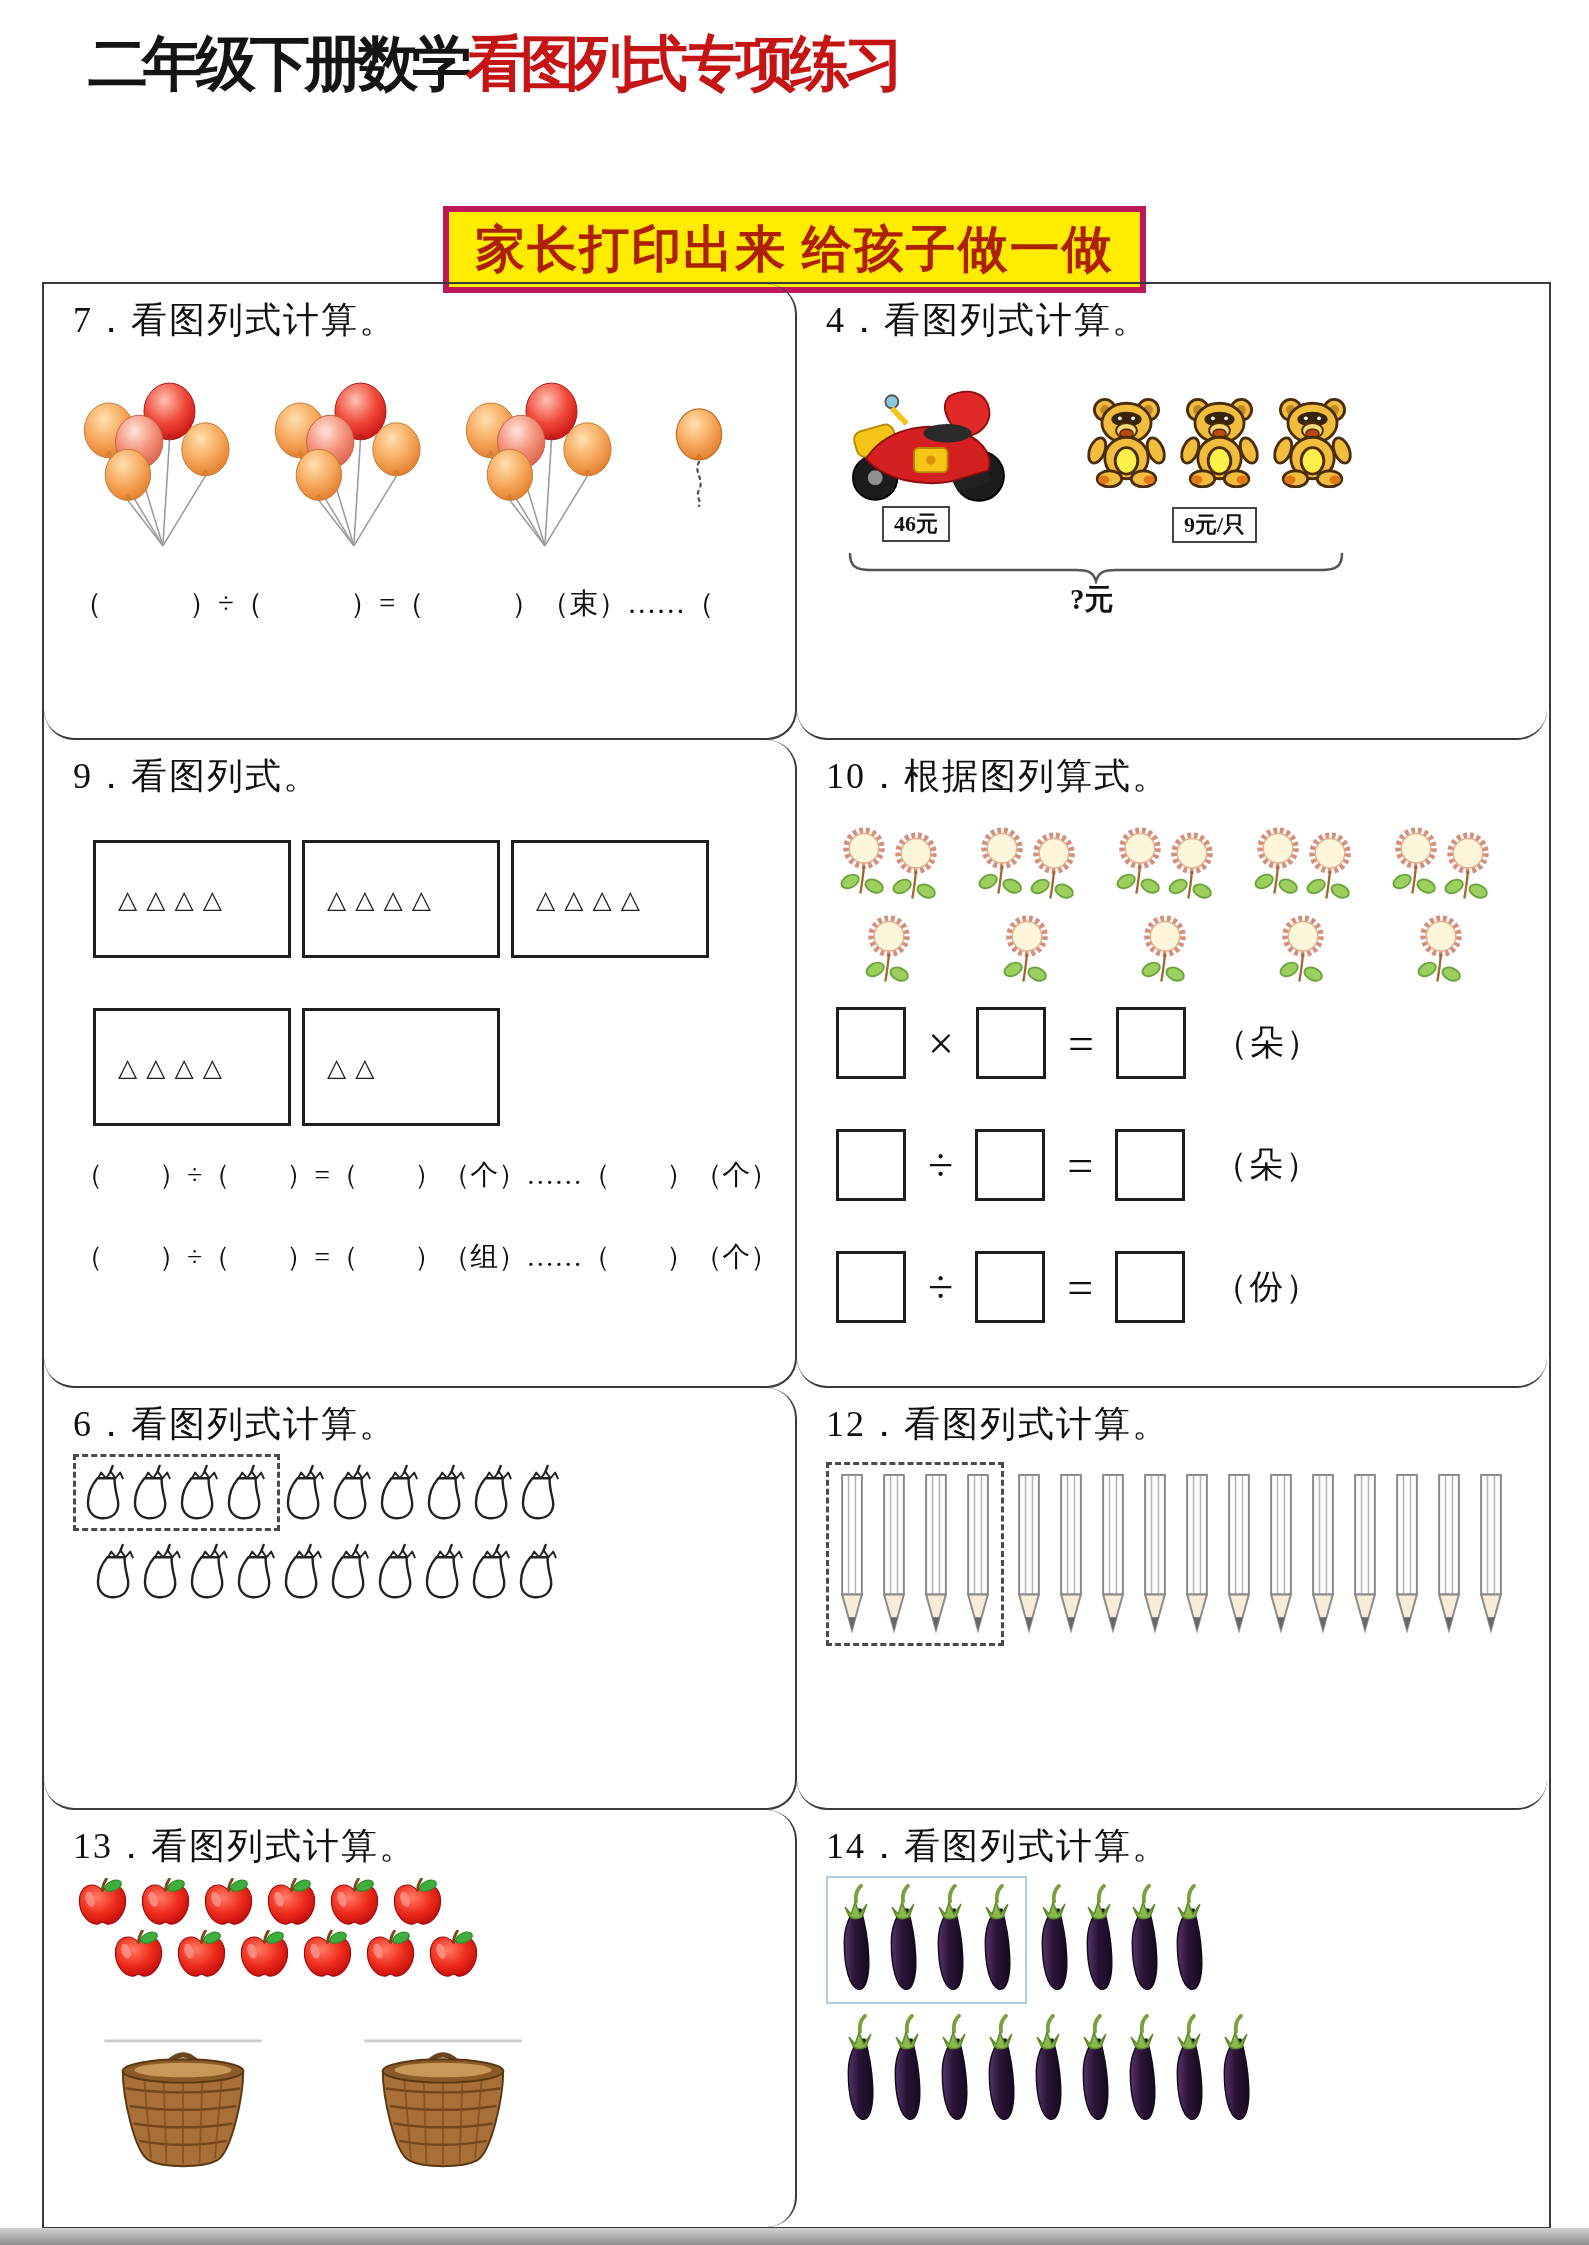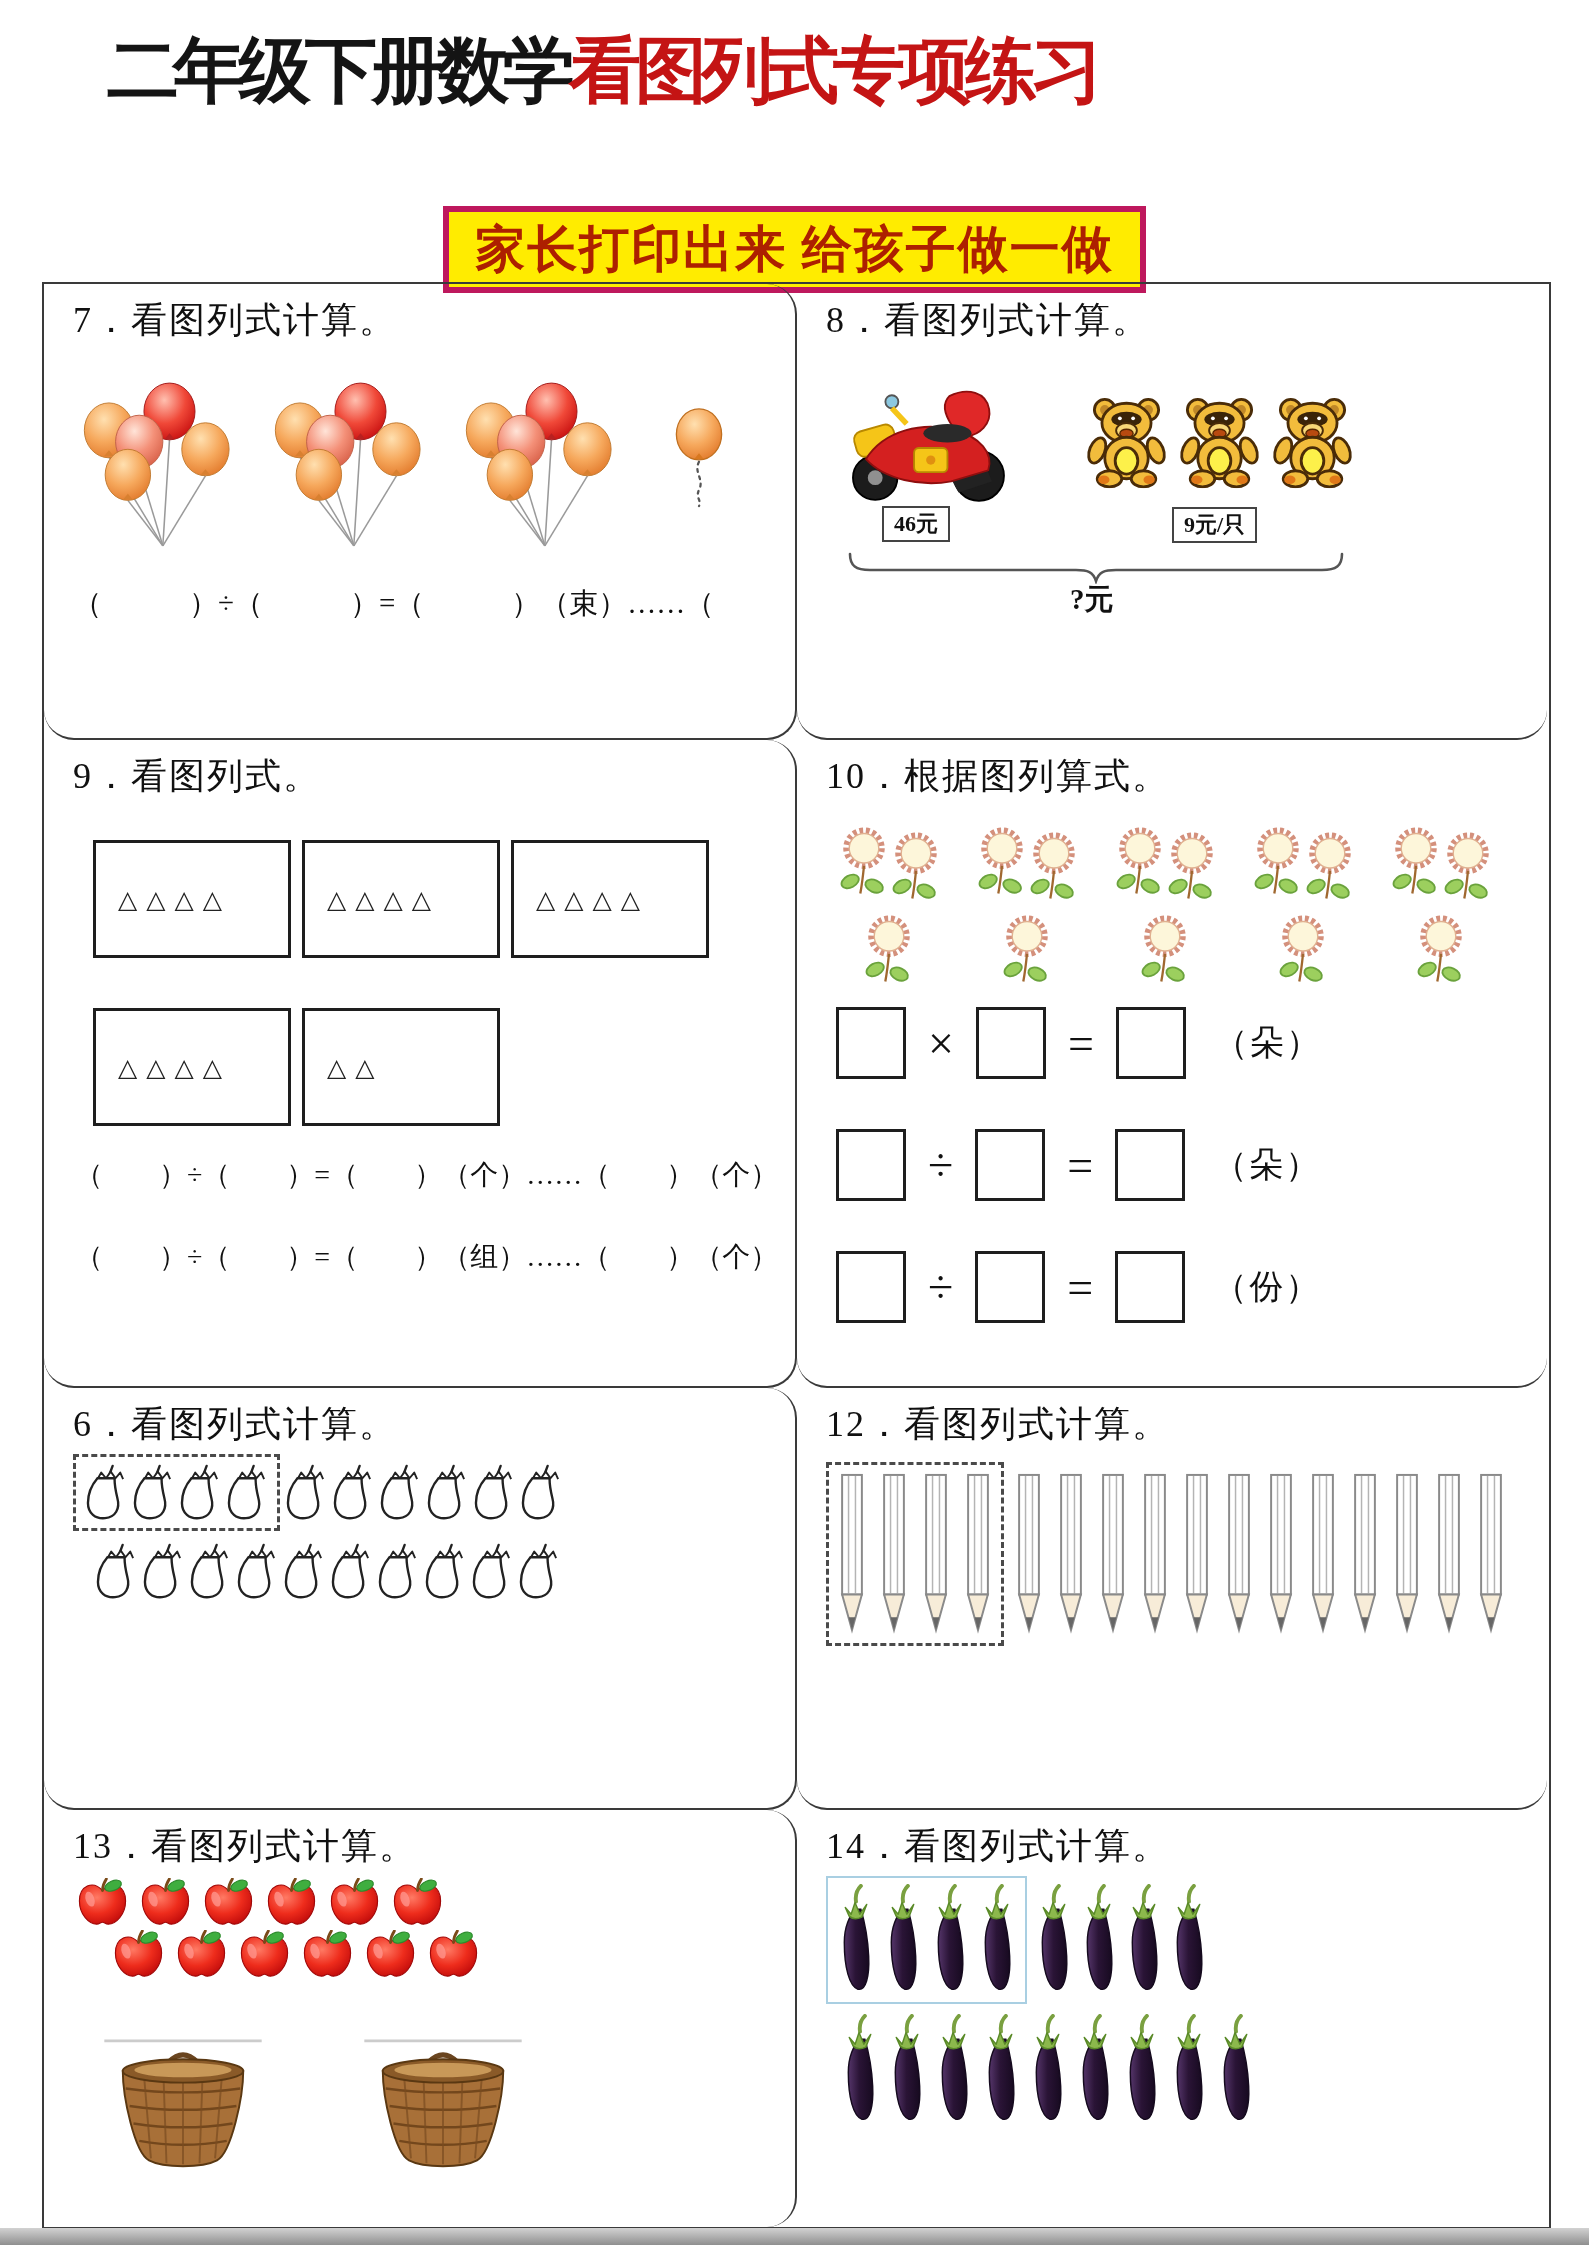--- a/index.html
+++ b/index.html
@@ -1,20 +1,20 @@
 <!DOCTYPE html>
 <html><head>
 <meta charset="utf-8">
 <style>
   html,body{margin:0;padding:0;background:#fff;}
   .page{position:relative;width:1589px;height:2245px;background:#fff;overflow:hidden;
         font-family:"Liberation Serif","DejaVu Serif",serif;color:#111;}
   
-  .main-title{position:absolute;left:88px;top:30px;font-size:72px;font-weight:900;
-              letter-spacing:-6px;white-space:nowrap;line-height:1.15;margin-left:19px;}
+  .main-title{position:absolute;left:88px;top:30px;font-size:60px;font-weight:900;
+              letter-spacing:-6px;white-space:nowrap;line-height:1.15;}
   .main-title .t-black{color:#141414;}
   .main-title .t-red{color:#c41414;}
   .subtitle-wrap{position:absolute;left:0;top:206px;width:100%;text-align:center;}
   .subtitle{display:inline-block;background:#ffec00;border:6px solid #be185d;color:#ad2000;
             font-size:50px;font-weight:900;padding:4px 26px;letter-spacing:2px;white-space:pre;}
   
   .sheet{position:absolute;left:42px;top:282px;width:1505px;border:2px solid #3a3a3a;
          display:grid;grid-template-columns:753px 750px;grid-template-rows:456px 648px 422px 417px;}
   .cell{position:relative;border-right:2px solid #3a3a3a;border-bottom:2px solid #3a3a3a;
         padding:12px 29px;box-sizing:border-box;overflow:hidden;border-radius:30px;}
@@ -271,21 +271,21 @@
             </svg>
           </div>
         <div class="single-wrap"><svg class="single-balloon-svg" viewBox="0 0 70 110">
               <use href="#balloon-single"></use>
             </svg></div>
       </div>
       <div class="eq">（　　　）÷（　　　）=（　　　）（束）……（　　　）（个）</div>
     </div>
 
     <div class="cell last-col">
-      <div class="ph">8．看图列式计算。</div>
+      <div class="ph">4．看图列式计算。</div>
       <div class="p8-scene">
         <svg class="moto-svg" viewBox="0 0 190 150">
             <use href="#moto"></use>
           </svg>
         <div class="price-tag tag-moto">46元</div>
         <div class="bears">
             <svg class="bear-svg" viewBox="0 0 90 100">
               <use href="#bear"></use>
             </svg>
             <svg class="bear-svg" viewBox="0 0 90 100">

